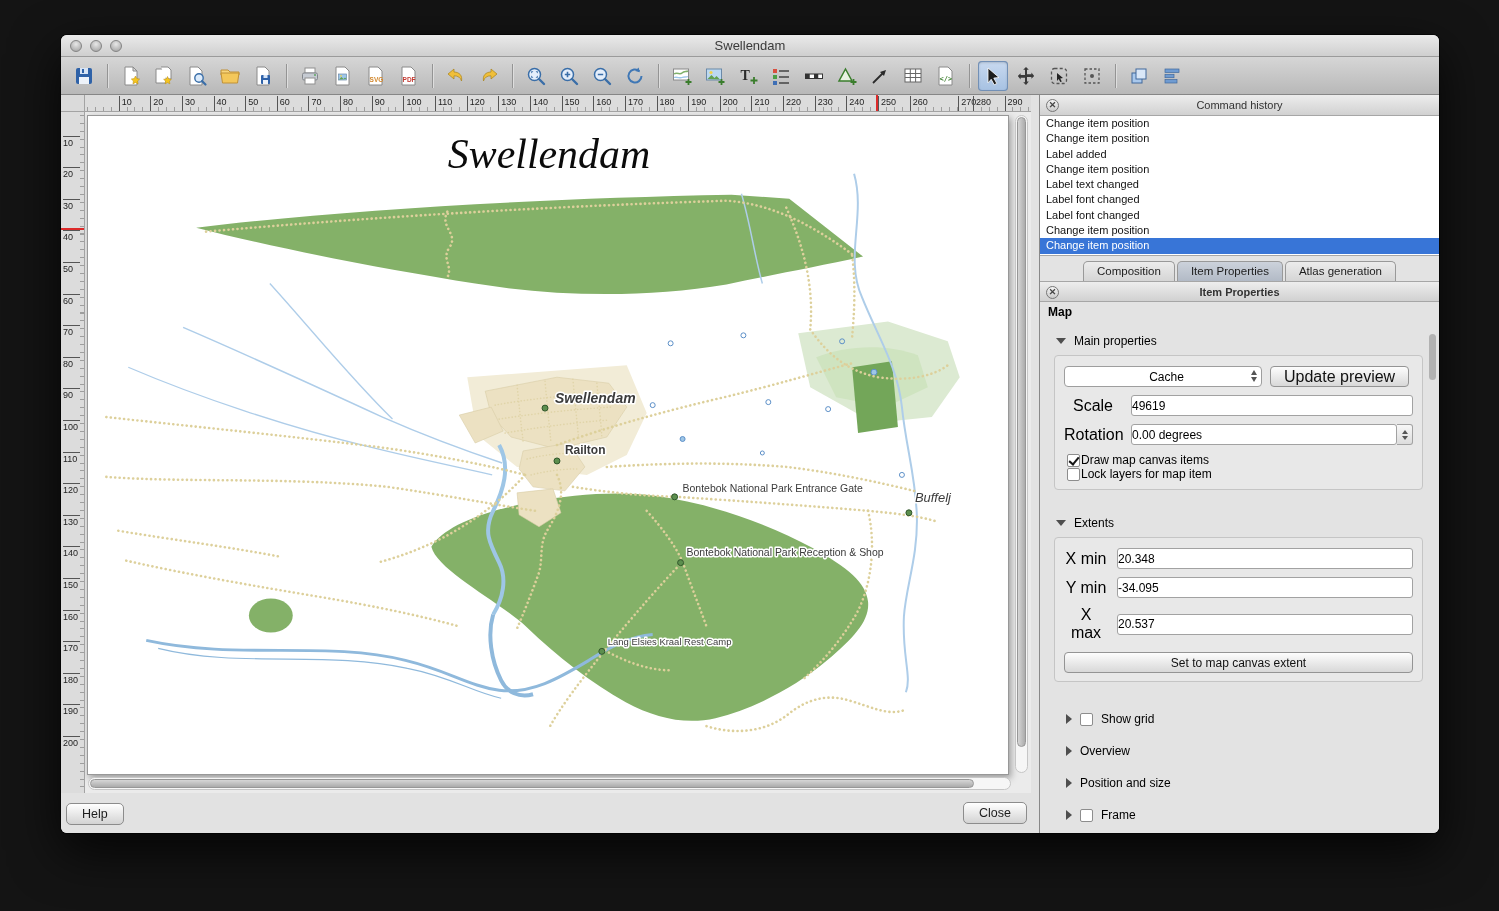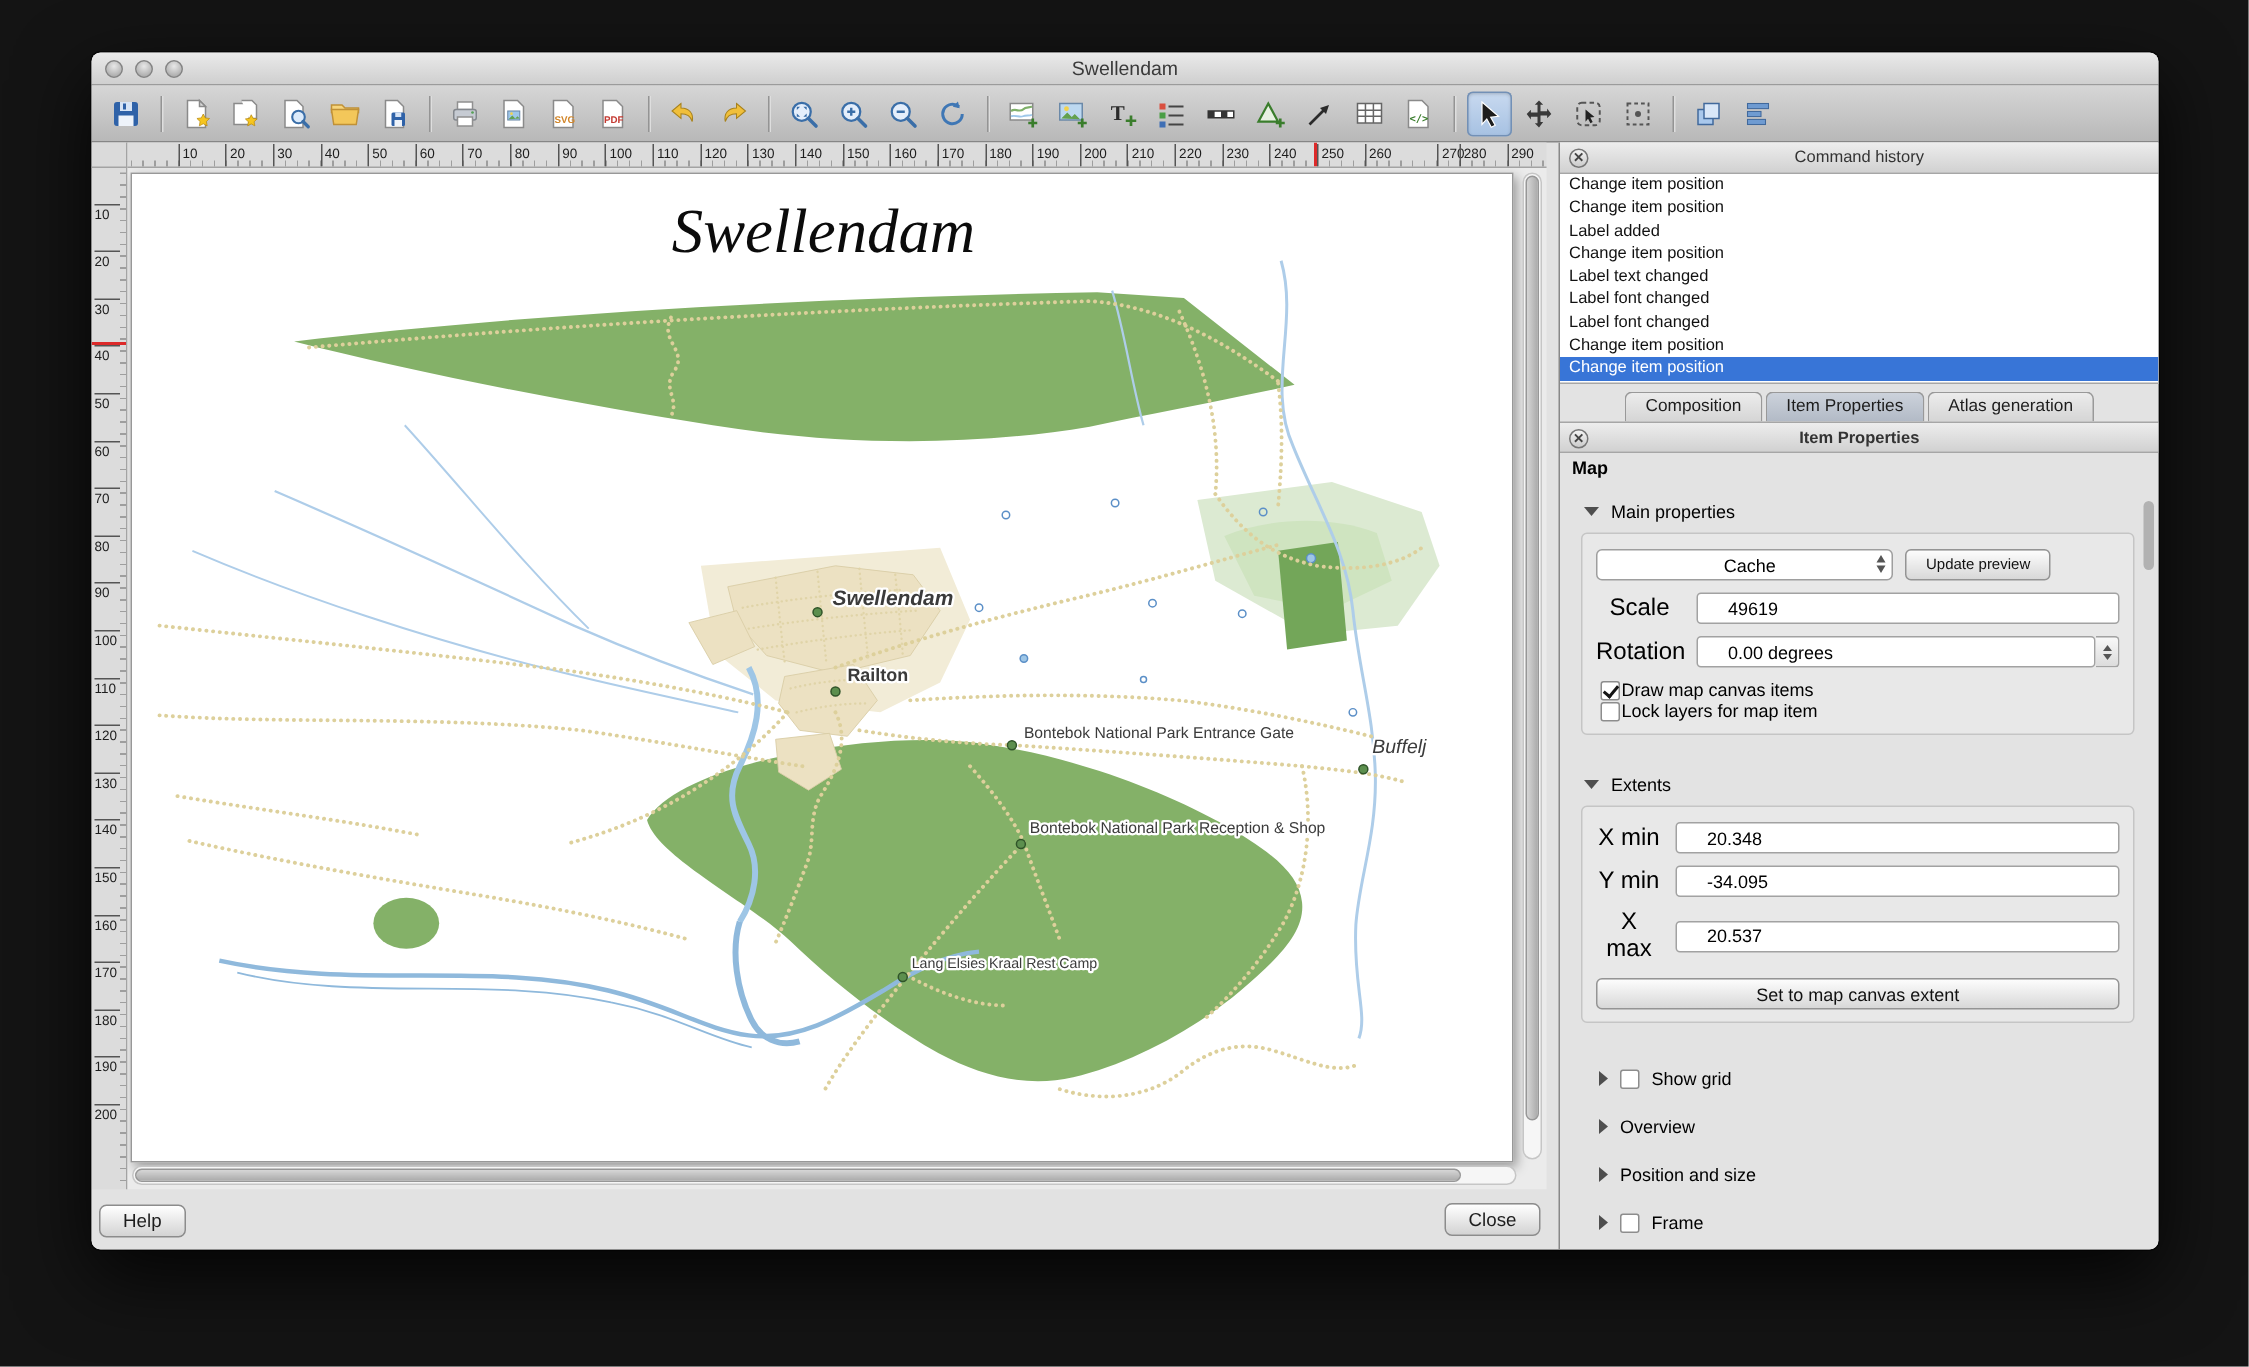--- a/index.html
+++ b/index.html
@@ -54,24 +54,24 @@
   .sec-h{display:flex;align-items:center;gap:8px;font-size:12px;color:#000;margin:10px 0 7px 2px;}
   .tri-down{width:0;height:0;border-left:5px solid transparent;border-right:5px solid transparent;border-top:6px solid #4e4e4e;}
   .tri-right{width:0;height:0;border-top:5px solid transparent;border-bottom:5px solid transparent;border-left:6px solid #4e4e4e;}
   .groupbox{border:1px solid #c5c5c5;border-radius:4px;padding:10px 9px 8px 9px;background:#e8e8e8;}
   .row{display:flex;align-items:center;margin-bottom:8px;}
   .row:last-child{margin-bottom:0;}
   .combo{width:198px;height:21px;background:#fff;border:1px solid #9e9e9e;border-radius:4px;font-size:12px;display:flex;align-items:center;padding-left:7px;box-sizing:border-box;position:relative;color:#000;justify-content:center;}
   .combo .arrows{position:absolute;right:4px;top:3px;display:flex;flex-direction:column;gap:2px;align-items:center;}
   .arr-up{width:0;height:0;border-left:3.5px solid transparent;border-right:3.5px solid transparent;border-bottom:5px solid #555;}
   .arr-dn{width:0;height:0;border-left:3.5px solid transparent;border-right:3.5px solid transparent;border-top:5px solid #555;}
-  .pushbtn{height:21px;padding:0 13px;border-radius:4px;border:1px solid #949494;background:linear-gradient(#fdfdfd,#d8d8d8);font-size:10px;color:#111;display:inline-flex;align-items:center;margin-left:8px;box-sizing:border-box;}
+  .pushbtn{height:21px;padding:0 13px;border-radius:4px;border:1px solid #949494;background:linear-gradient(#fdfdfd,#d8d8d8);font-size:16px;color:#111;display:inline-flex;align-items:center;margin-left:8px;box-sizing:border-box;}
   .flabel{width:58px;text-align:center;font-size:16px;color:#000;margin-right:9px;flex:0 0 auto;}
   .flabel.narrow{width:44px;}
-  .tinput{flex:1;height:21px;background:#fff;border:1px solid #a2a2a2;border-radius:3px;font-size:12px;padding:0 0 0 20px;box-sizing:border-box;color:#000;font-family:"Liberation Sans",sans-serif;min-width:0;}
+  .tinput{flex:1;height:21px;background:#fff;border:1px solid #a2a2a2;border-radius:3px;font-size:12px;padding:0 0 0 0;box-sizing:border-box;color:#000;font-family:"Liberation Sans",sans-serif;min-width:0;}
   .spinner{width:16px;height:21px;border:1px solid #a2a2a2;border-left:none;border-radius:0 3px 3px 0;background:linear-gradient(#f8f8f8,#dcdcdc);display:flex;flex-direction:column;align-items:center;justify-content:center;gap:2px;box-sizing:border-box;flex:0 0 auto;}
   .spinner .arr-up{border-bottom-width:4px;border-left-width:3px;border-right-width:3px;}
   .spinner .arr-dn{border-top-width:4px;border-left-width:3px;border-right-width:3px;}
   .cbrow{display:flex;align-items:center;gap:1px;margin:0 0 0 3px;font-size:12px;color:#000;}
   .cb{width:13px;height:13px;background:#fff;border:1px solid #8d8d8d;border-radius:2px;box-sizing:border-box;position:relative;flex:0 0 auto;}
   .cb.checked::after{content:"";position:absolute;left:3px;top:0px;width:4px;height:8px;border:solid #151515;border-width:0 2px 2px 0;transform:rotate(40deg);}
   .widebtn{width:100%;height:21px;border-radius:4px;border:1px solid #949494;background:linear-gradient(#fdfdfd,#d8d8d8);font-size:12px;color:#111;display:flex;align-items:center;justify-content:center;margin-top:10px;box-sizing:border-box;}
   .collapsed{display:flex;align-items:center;gap:8px;font-size:12px;color:#000;margin:18px 0 0 12px;}
   .collapsed.first{margin-top:30px;}
   .scrollthumb{position:absolute;right:3px;top:12px;width:7px;height:46px;border-radius:4px;background:#b2b2b2;}

